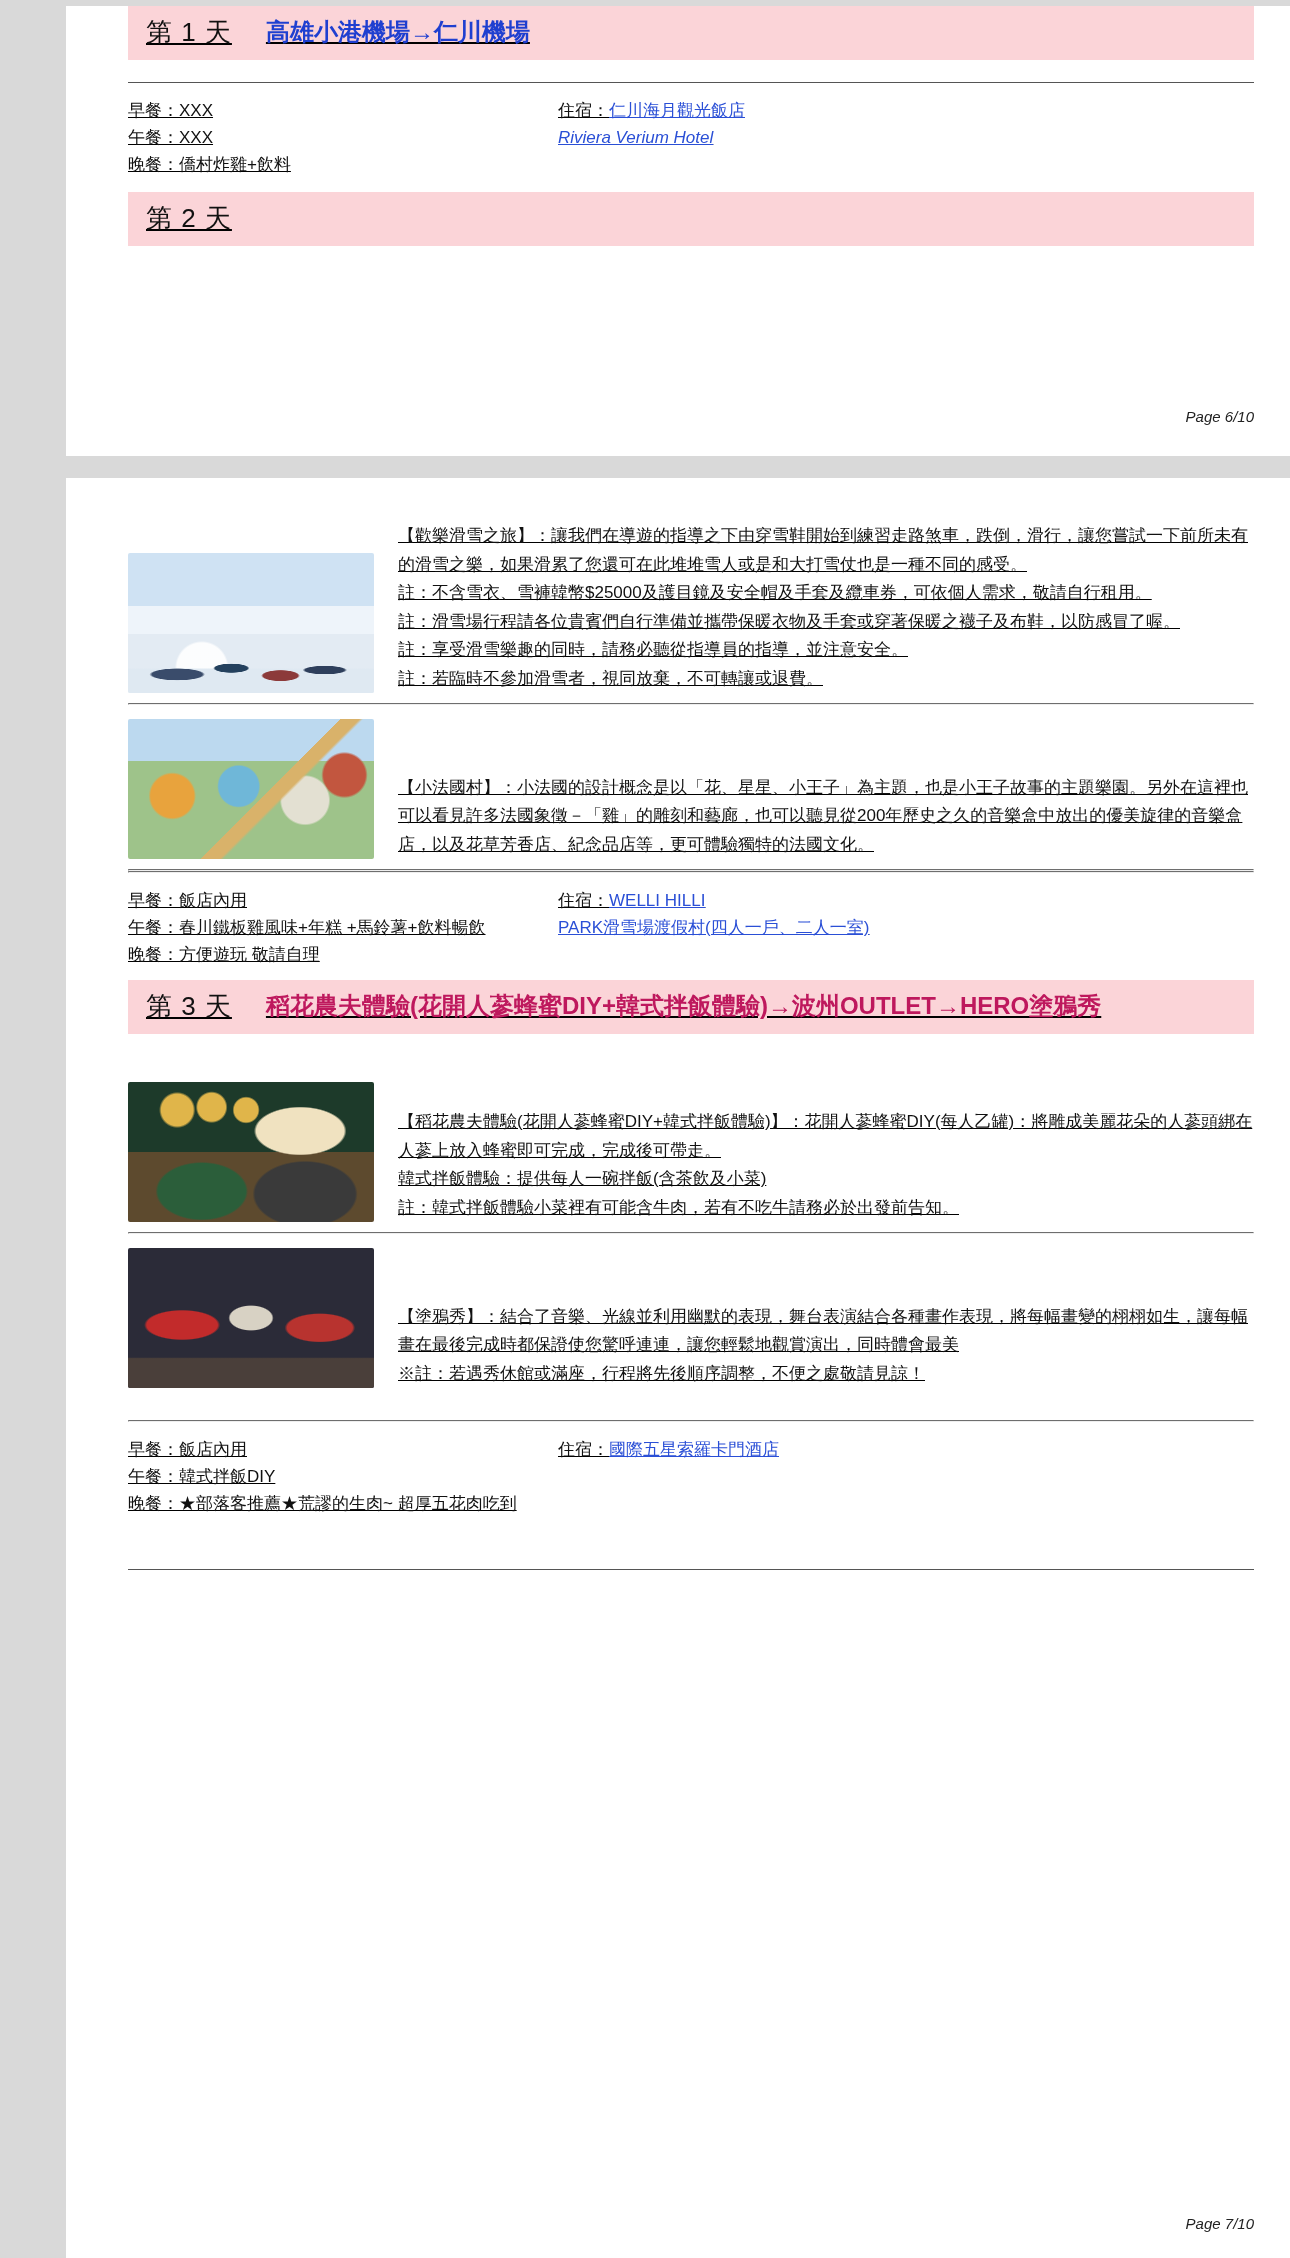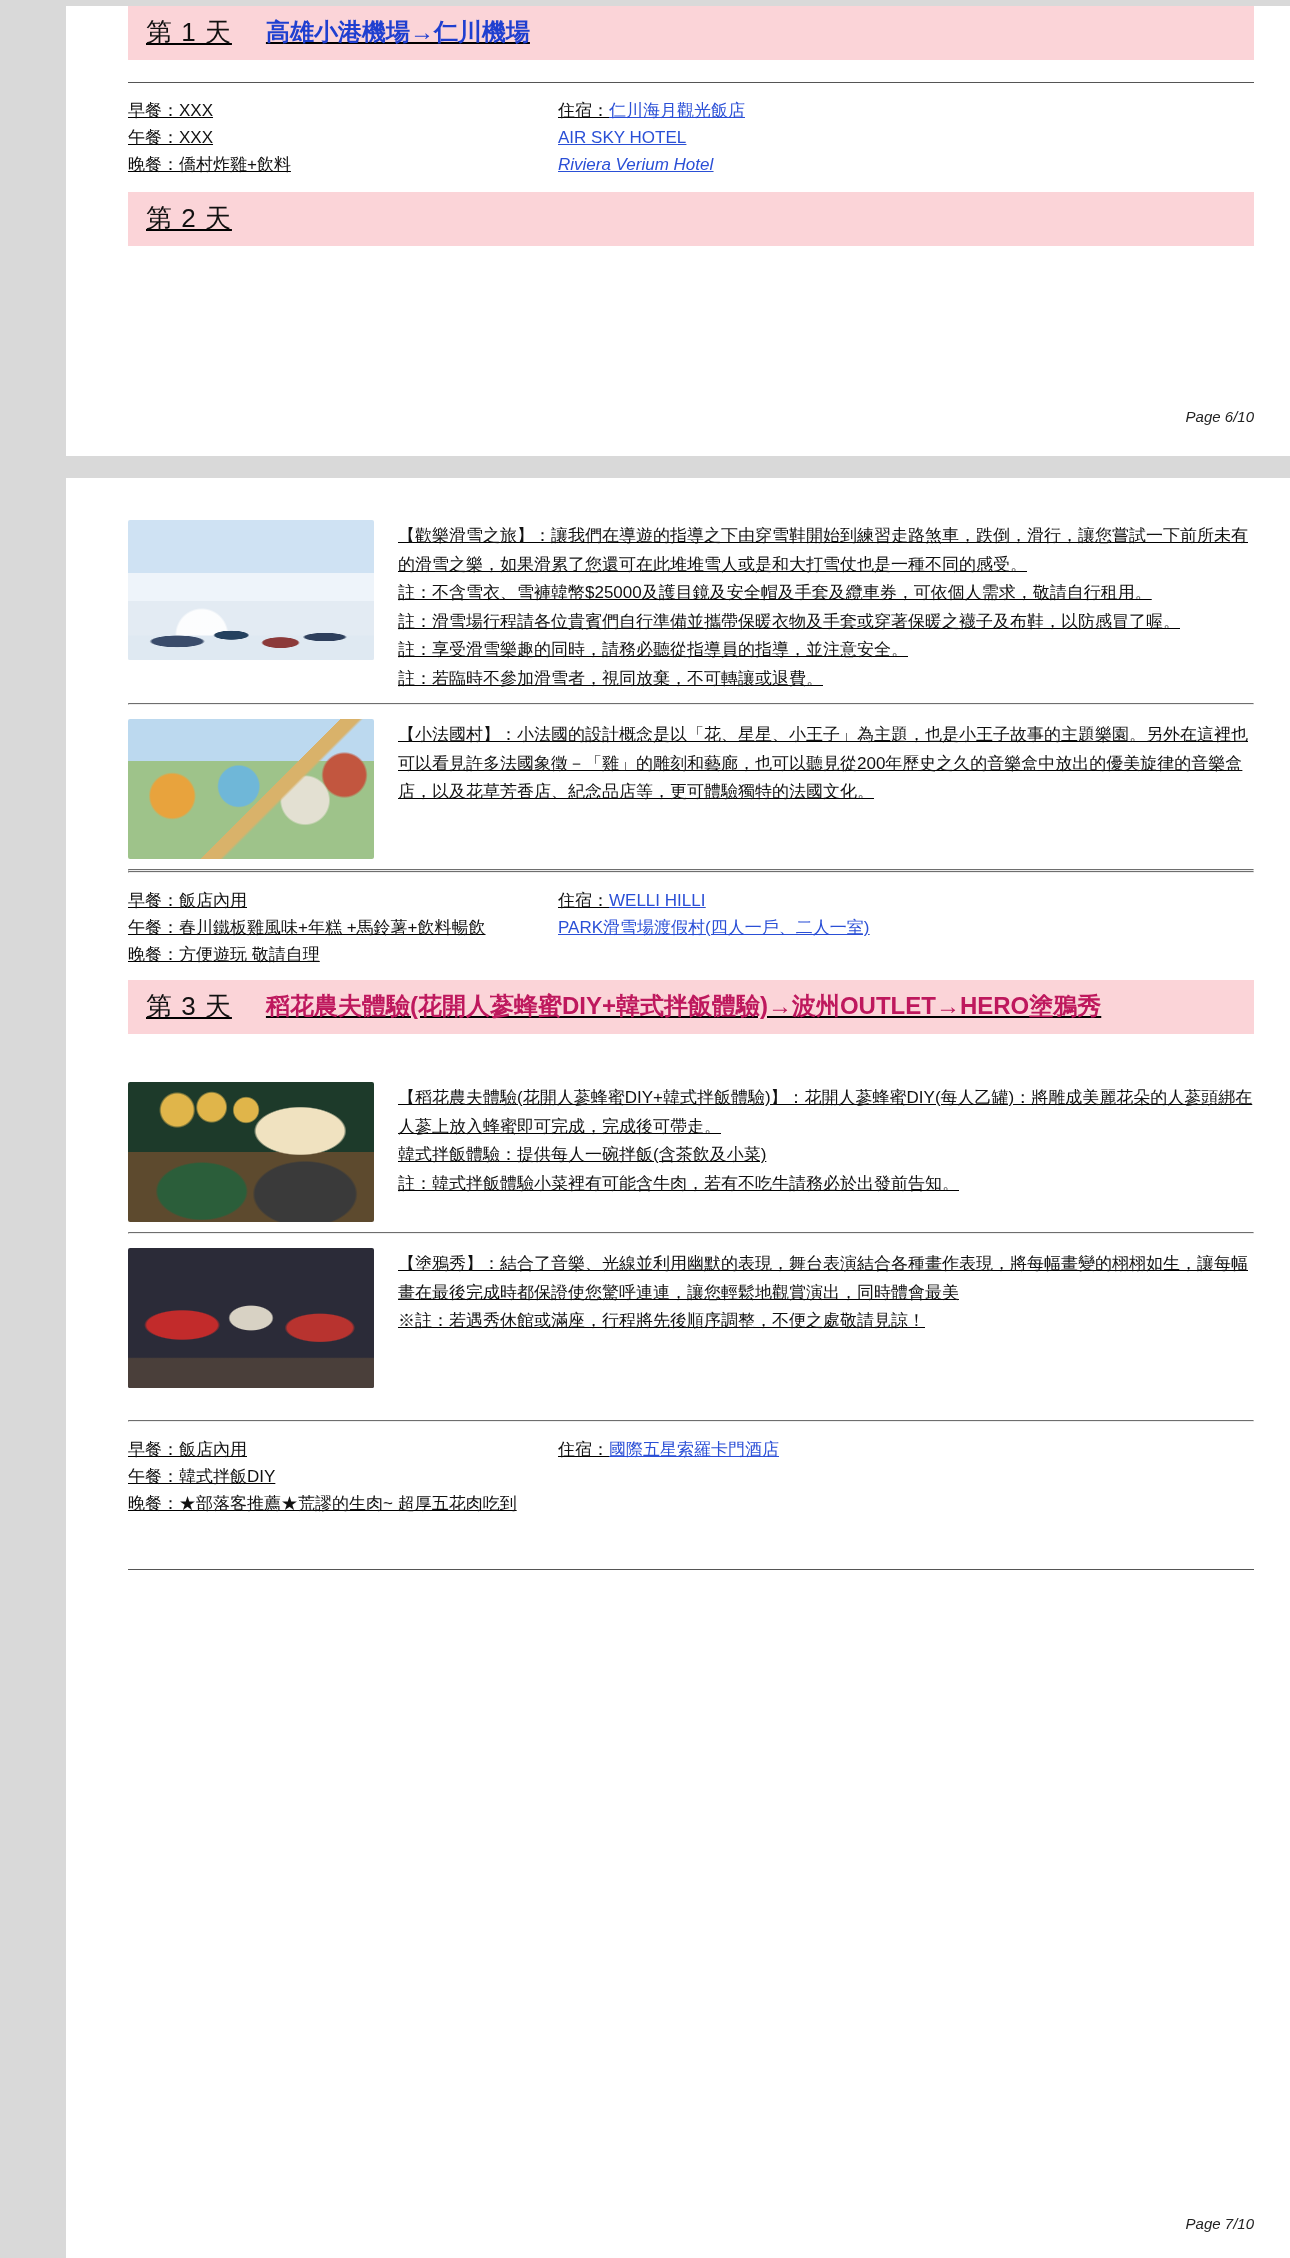--- a/index.html
+++ b/index.html
@@ -93,21 +93,21 @@
     right: 62px;
     font-size: 15px;
     font-style: italic;
     color: #222;
   }
 
   
   .item {
     display: flex;
     padding: 14px 0 10px 0;
-    align-items: flex-start;
+    align-items: flex-end;
   }
   .item .thumb {
     width: 246px;
     flex: 0 0 246px;
     height: 140px;
     border-radius: 2px;
     overflow: hidden;
     position: relative;
     margin-right: 24px;
   }
@@ -212,23 +212,20 @@
         <div class="left">
           <div>早餐：XXX</div>
           <div>午餐：XXX</div>
           <div>晚餐：僑村炸雞+飲料</div>
         </div>
         <div class="right">
           <div>
             <span class="lbl">住宿：</span><a class="link" href="#">仁川海月觀光飯店</a>
           </div>
           <div>
-            <a class="link" href="#">AIR SKY HOTEL</a>
-          </div>
-          <div>
             <a class="link italic" href="#">Riviera Verium Hotel</a>
           </div>
         </div>
       </div>
 
       <div class="day-bar" style="margin-top:14px">
         <div class="day-label">第 2 天</div>
       </div>
 
 

